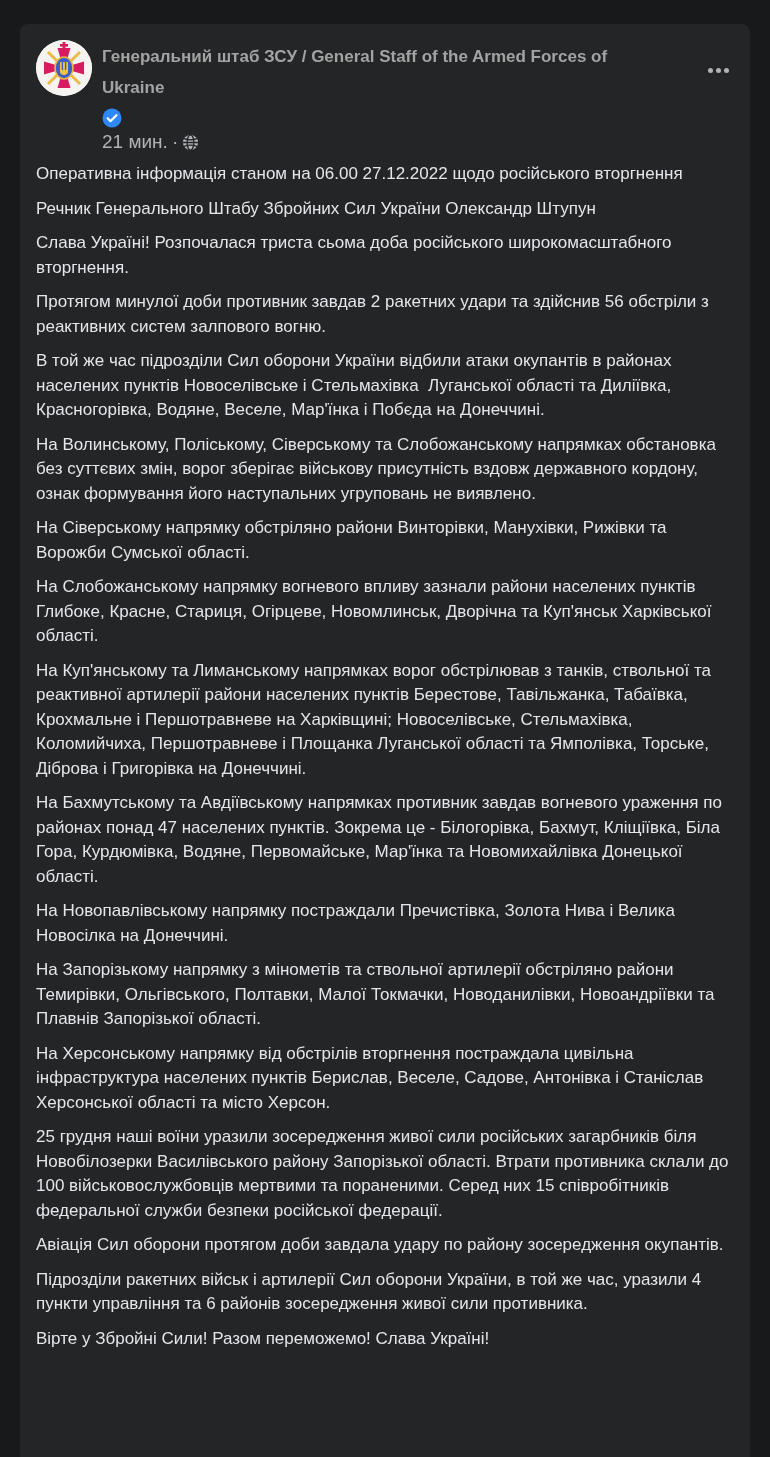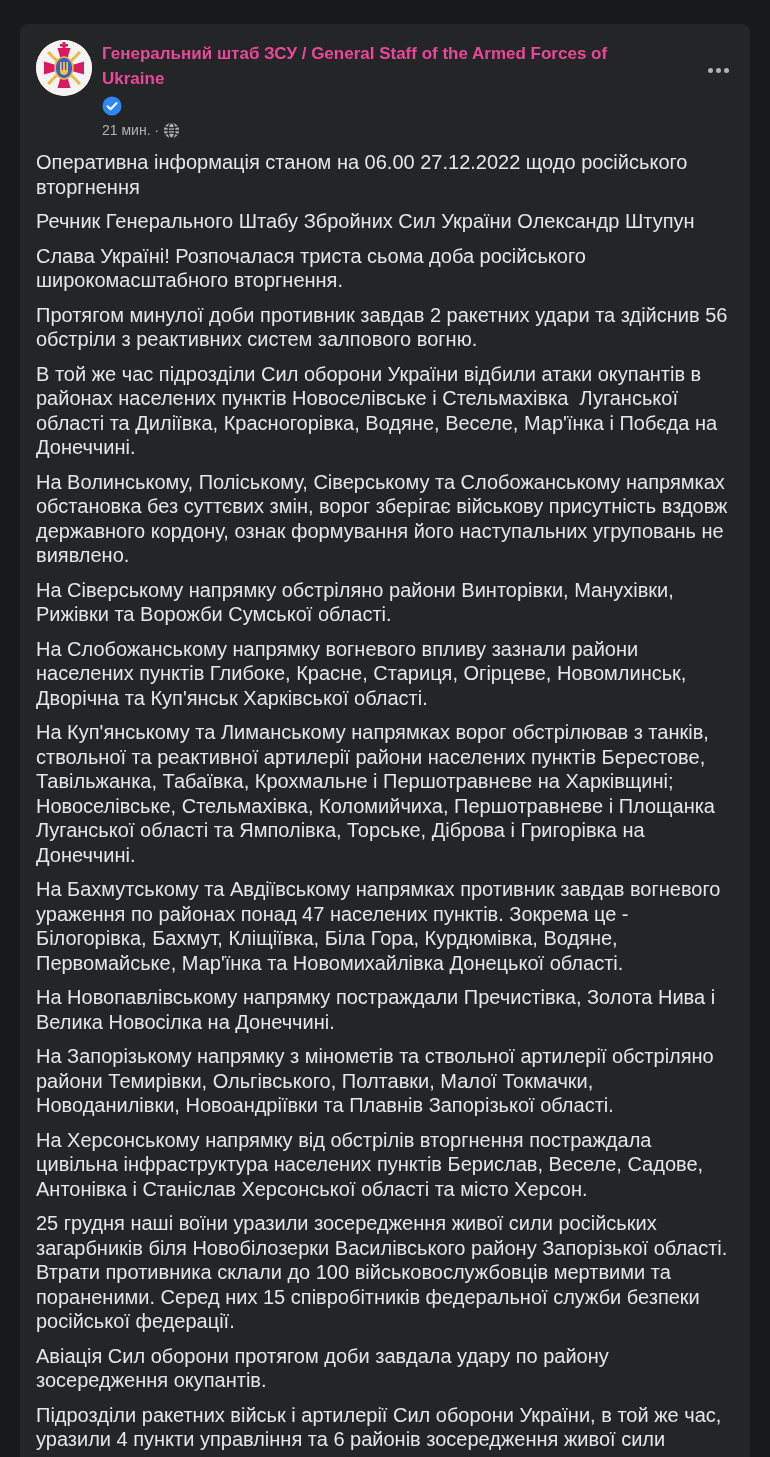--- a/index.html
+++ b/index.html
@@ -14,39 +14,39 @@
     overflow:hidden;
   }
   .header{display:flex;padding:16px 16px 0;position:relative;}
   .avatar{
     width:56px;height:56px;border-radius:50%;flex:0 0 56px;overflow:hidden;
     cursor:pointer;background:#f6f4f0;
   }
   .avatar svg{display:block;width:56px;height:56px;}
   .head-info{margin-left:10px;padding-top:1px;min-width:0;}
   .page-name{
-    color:#ec4899;font-size:17px;font-weight:700;line-height:25px;
+    color:#a3a3a3;font-size:17px;font-weight:700;line-height:31px;
     max-width:560px;cursor:pointer;
   }
   .badge-row{margin-top:5px;height:20px;line-height:0;}
   .meta-row{
-    margin-top:4px;color:#b0b3b8;font-size:14px;line-height:20px;
+    margin-top:4px;color:#b0b3b8;font-size:19px;line-height:20px;
     display:flex;align-items:center;gap:4px;
   }
   .meta-row .ts{cursor:pointer;}
   .globe{display:inline-flex;line-height:0;}
   .more-btn{
     position:absolute;top:28px;right:14px;width:36px;height:36px;
     border:none;background:transparent;border-radius:50%;
     display:flex;align-items:center;justify-content:center;gap:3px;cursor:pointer;
   }
   .more-btn .dot{width:5px;height:5px;border-radius:50%;background:#b0b3b8;}
   .body-txt{padding:0 16px 18px;}
   .post-text{
-    color:#e4e6eb;font-size:20px;line-height:24.5px;margin:10px 0 0;
+    color:#e4e6eb;font-size:17px;line-height:24.5px;margin:10px 0 0;
     white-space:pre-wrap;
   }
 </style>
 </head>
 <body>
 
 <div class="card">
 
   <div class="header">
 

